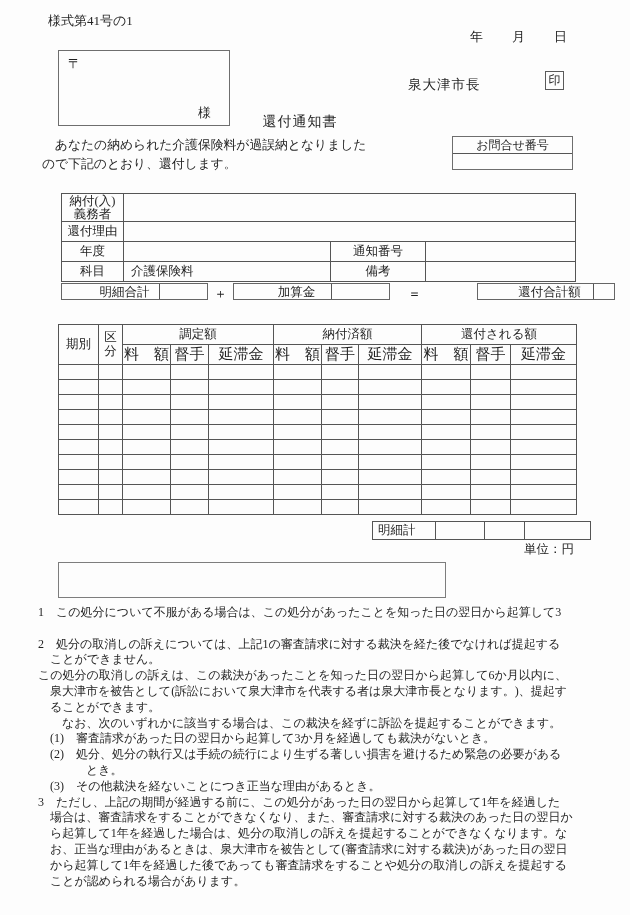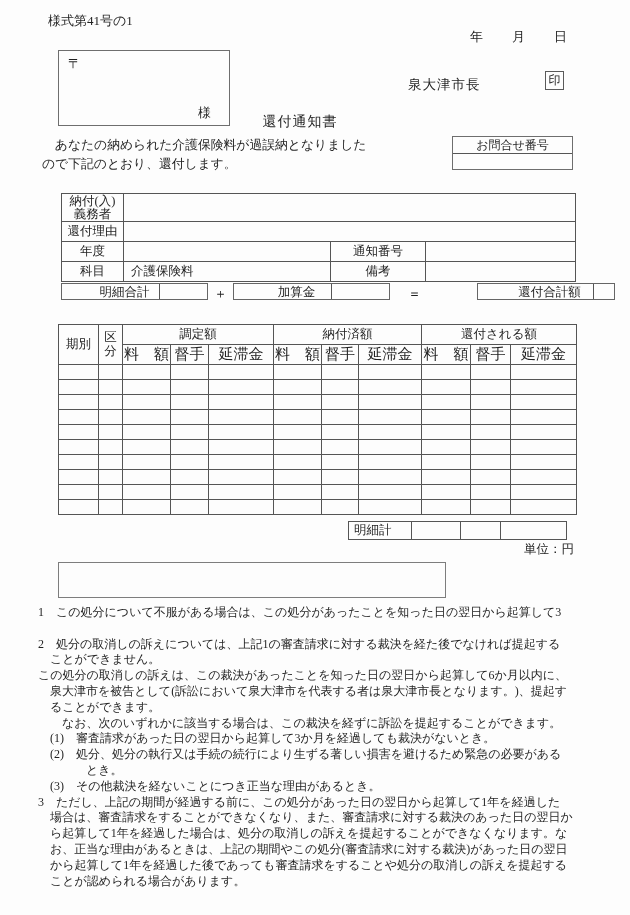--- a/index.html
+++ b/index.html
@@ -44,21 +44,21 @@
   .tbox .val { flex:1; }
   .op { position:absolute; font-size:13px; top:285px; }
 
   .detail-table { left:58px; top:324px; width:518px; border:1.5px solid #7d7d7d; }
   .detail-table th { text-align:center; }
   .detail-table thead tr:first-child th { height:20px; font-size:12.5px; }
   .detail-table thead tr:last-child th { height:19px; font-size:15px; }
   .detail-table .vcell { line-height:1.1; font-size:12.5px; padding:0 2px;text-align:center; }
   .detail-table tbody td { height:15px; }
 
-  .sum-strip { left:348px; top:521px; width:218px; border:1.5px solid #7d7d7d;padding-left:48px; }
+  .sum-strip { left:372px; top:521px; width:218px; border:1.5px solid #7d7d7d;padding-left:48px; }
   .sum-strip td { height:15px; }
   .sum-strip .sum-label { text-align:left; padding-left:5px; font-size:12.5px; }
 
   .unit-note { left:524px; top:541px; font-size:12.5px; }
   .bottom-box { left:58px; top:562px; width:388px; height:36px; border:1.5px solid #7d7d7d; }
 
   .legal { left:38px; top:605px; font-size:12px; line-height:15.8px; }
   .legal-line { white-space:pre; }
 </style>
 </head>
@@ -332,18 +332,18 @@
       <div class="legal-line">　泉大津市を被告として(訴訟において泉大津市を代表する者は泉大津市長となります。)、提起す</div>
       <div class="legal-line">　ることができます。</div>
       <div class="legal-line">　　なお、次のいずれかに該当する場合は、この裁決を経ずに訴訟を提起することができます。</div>
       <div class="legal-line">　(1)　審査請求があった日の翌日から起算して3か月を経過しても裁決がないとき。</div>
       <div class="legal-line">　(2)　処分、処分の執行又は手続の続行により生ずる著しい損害を避けるため緊急の必要がある</div>
       <div class="legal-line">　　　　とき。</div>
       <div class="legal-line">　(3)　その他裁決を経ないことにつき正当な理由があるとき。</div>
       <div class="legal-line">3　ただし、上記の期間が経過する前に、この処分があった日の翌日から起算して1年を経過した</div>
       <div class="legal-line">　場合は、審査請求をすることができなくなり、また、審査請求に対する裁決のあった日の翌日か</div>
       <div class="legal-line">　ら起算して1年を経過した場合は、処分の取消しの訴えを提起することができなくなります。な</div>
-      <div class="legal-line">　お、正当な理由があるときは、上記の期間やこの処分(審査請求に対する裁決)があった日の翌日</div>
+      <div class="legal-line">　お、正当な理由があるときは、泉大津市を被告として(審査請求に対する裁決)があった日の翌日</div>
       <div class="legal-line">　から起算して1年を経過した後であっても審査請求をすることや処分の取消しの訴えを提起する</div>
       <div class="legal-line">　ことが認められる場合があります。</div>
     </div>
 
 </div>
 
 </body></html>

